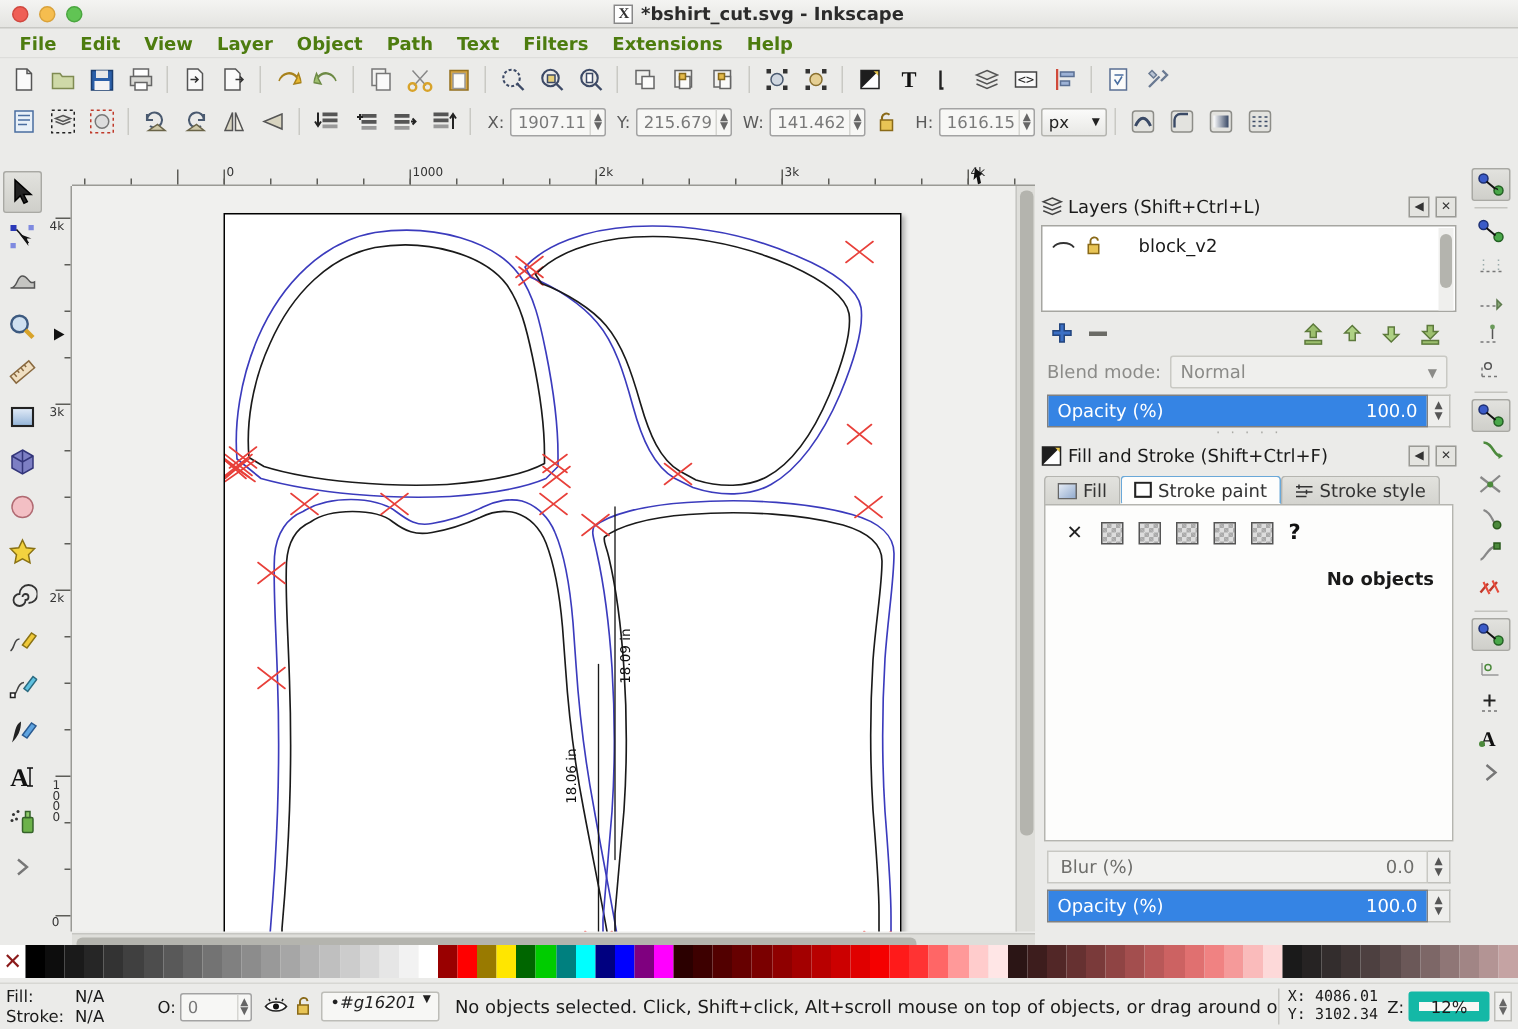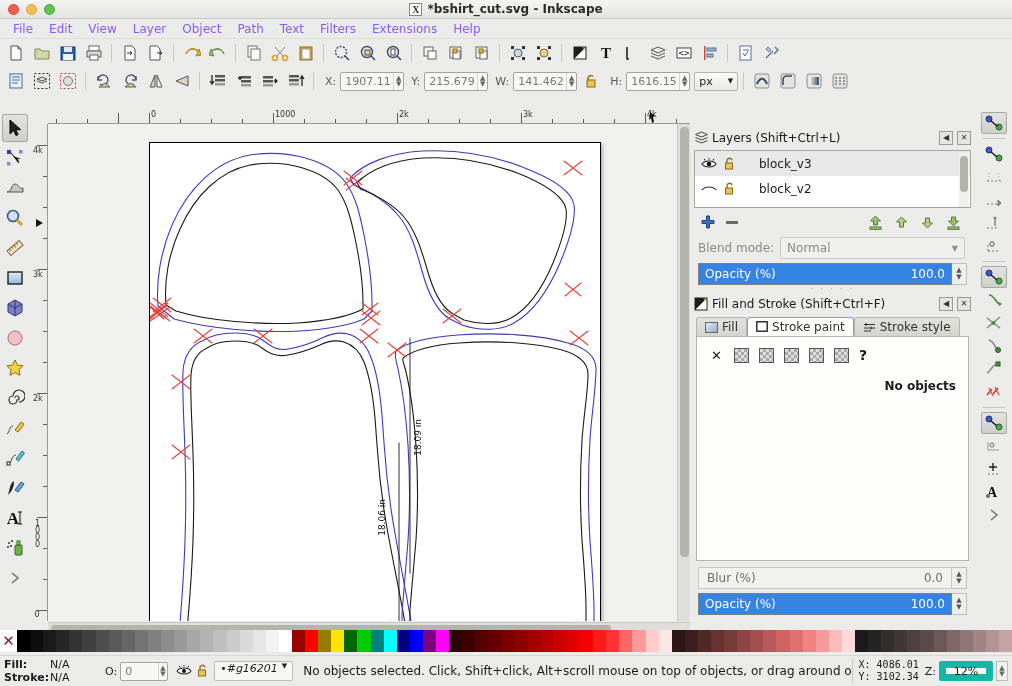--- a/index.html
+++ b/index.html
@@ -35,21 +35,21 @@
     border:1px solid #888; background:#fff;
     font-size:10px;line-height:11px;text-align:center;font-weight:bold;color:#333;
     font-family:"Liberation Serif",serif;
   }
 
   
   .menubar{
     height:20px; display:flex; align-items:center;
     background:#ebebe9; padding-left:5px; border-bottom:1px solid #dddddb;
   }
-  .menuitem{ padding:2px 8px; font-size:12px; color:#8b5cf6; cursor:default;}
+  .menuitem{ padding:2px 8px; font-size:12px; color:#4d7c0f; cursor:default;font-weight:bold;}
 
   
   .toolbar{
     height:27px; display:flex; align-items:center; gap:1px;
     background:#ebebe9; padding-left:3px;
   }
   .toolbar.second{ height:30px; }
   .tbtn{
     width:25px;height:24px; display:flex;align-items:center;justify-content:center;
     border:1px solid transparent; border-radius:2px;
@@ -238,21 +238,21 @@
   .pal-colors{flex:1;display:flex;}
   .pal-colors i{flex:1;display:block;}
 
   
   .statusbar{
     position:absolute;top:655px;left:0;width:1012px;height:31px;
     background:#ebebe9;display:flex;align-items:center;font-size:11px;
     border-top:1px solid #d7d7d3;
   }
   .fillstroke{width:105px;padding-left:4px;line-height:13px;}
-  .fillstroke .lab{display:inline-block;width:46px;color:#1a1a1a;font-weight:bold;}
+  .fillstroke .lab{display:inline-block;width:46px;color:#1a1a1a;}
   .fillstroke .val{color:#1a1a1a;}
   .obox{display:flex;align-items:center;gap:3px;}
   .obox .numfield{width:48px;}
   .layerindicator{
     display:flex;align-items:flex-start;gap:4px;height:20px;
     border:1px solid #bdbdb8;background:#f7f7f5;border-radius:2px;padding:0 5px;
     font-style:italic;font-size:11px;color:#222;
   }
   .statusmsg{flex:1;padding-left:10px;font-size:12px;overflow:hidden;white-space:nowrap;}
   .coords{
@@ -867,36 +867,20 @@
               <path d="M7.5 1l6 2.5-6 2.5-6-2.5z" fill="#e9e9e4" stroke="#444"></path>
               <path d="M1.5 6.5l6 2.5 6-2.5" fill="none" stroke="#444"></path>
               <path d="M1.5 9.5l6 2.5 6-2.5" fill="none" stroke="#444"></path>
             </svg>
           <span class="panel-title">Layers (Shift+Ctrl+L)</span>
           <div class="pbtn">◀</div>
           <div class="pbtn">✕</div>
         </div>
 
         <div class="layerlist">
-          <div class="layerrow sel">
-            <span class="lyr-eye">
-              <svg width="16" height="12" viewBox="0 0 16 12">
-                  <path d="M1 6c3-4 11-4 14 0-3 4-11 4-14 0z" fill="#fff" stroke="#222" stroke-width="1.2"></path>
-                  <circle cx="8" cy="6" r="2.3" fill="#111"></circle>
-                  <path d="M4 2.5l-.7-1.6M8 1.6V0M12 2.5l.7-1.6" stroke="#222" stroke-width="1"></path>
-                </svg>
-            </span>
-            <span class="lyr-lock">
-              <svg width="13" height="14" viewBox="0 0 13 14">
-                  <path d="M4 6V4.2A2.4 2.4 0 0 1 9 3.4" fill="none" stroke="#8a6a18" stroke-width="1.3"></path>
-                  <rect x="2.5" y="6" width="7" height="6" fill="#e8c455" stroke="#8a6a18"></rect>
-                </svg>
-            </span>
-            <span class="lyr-name">block_v3</span>
-          </div>
           <div class="layerrow">
             <span class="lyr-eye">
               <svg width="16" height="12" viewBox="0 0 16 12">
                   <path d="M1 7c3-4 11-4 14 0" fill="none" stroke="#333" stroke-width="1.2"></path>
                 </svg>
             </span>
             <span class="lyr-lock">
               <svg width="13" height="14" viewBox="0 0 13 14">
                   <path d="M4 6V4.2A2.4 2.4 0 0 1 9 3.4" fill="none" stroke="#8a6a18" stroke-width="1.3"></path>
                   <rect x="2.5" y="6" width="7" height="6" fill="#e8c455" stroke="#8a6a18"></rect>

